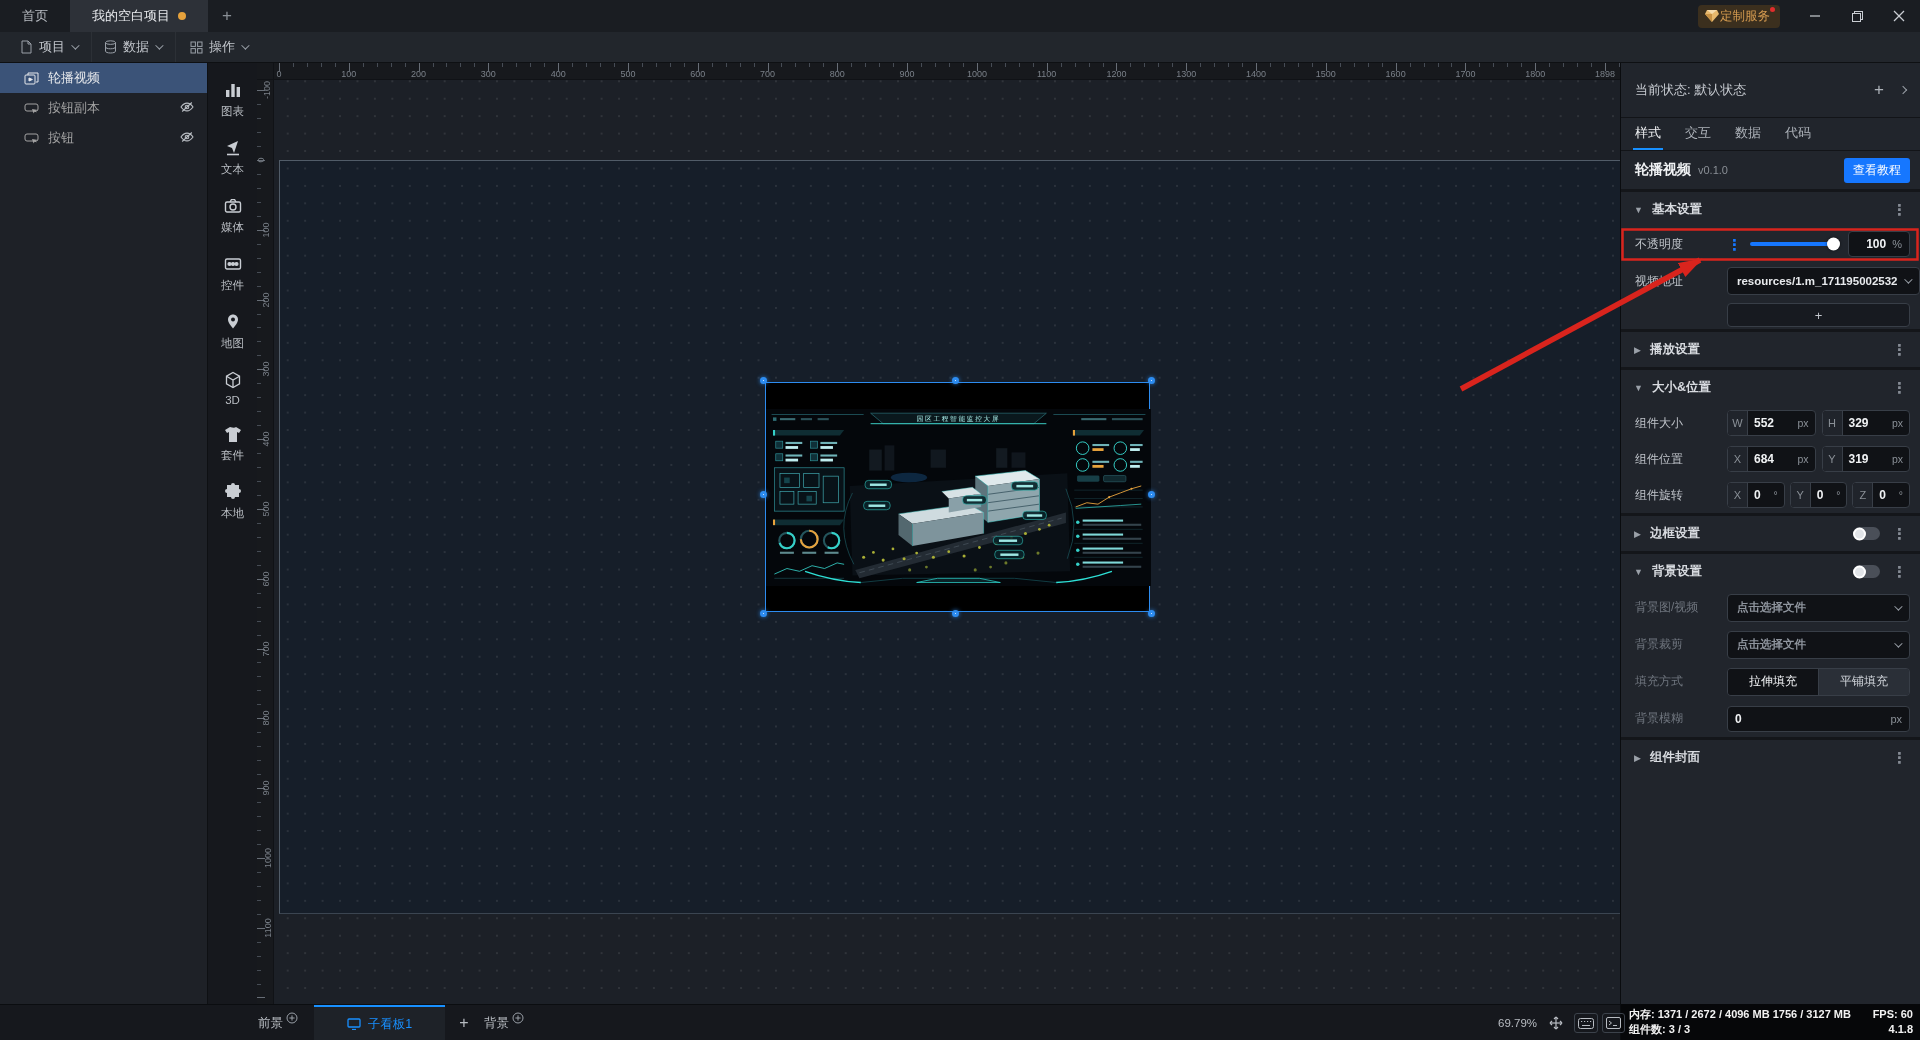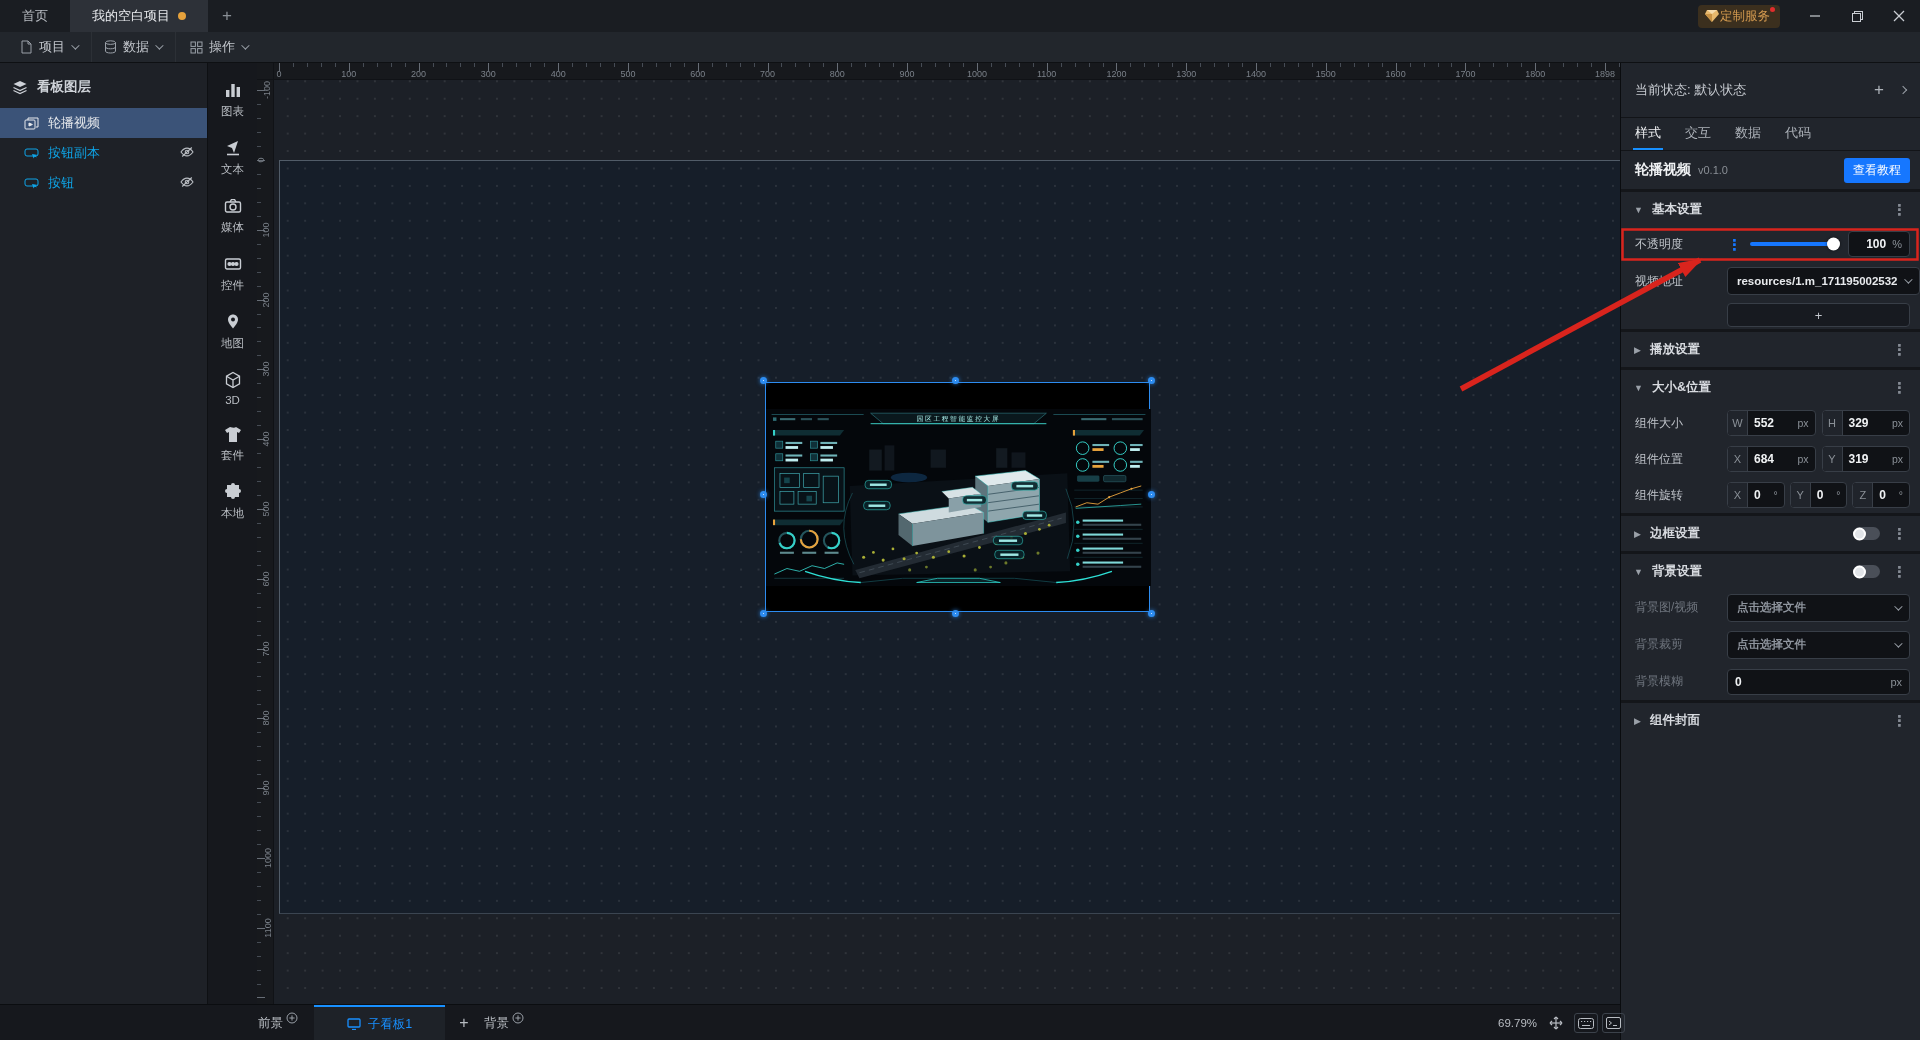--- a/index.html
+++ b/index.html
@@ -26,21 +26,21 @@
   .menu-item svg { color:#9aa0a8; }
   .chev { display:inline-block; width:6px; height:6px; border-right:1.4px solid #9aa0a8; border-bottom:1.4px solid #9aa0a8; transform:rotate(45deg) translateY(-2px); }
   .searchbtn { position:absolute; left:1690px; top:38px; color:#c3c7cd; }
   .publish-btn { position:absolute; left:1722px; top:36px; width:68px; height:24px; background:#1677ff; border-radius:3px; color:#fff; font-size:12.5px; display:flex; align-items:center; justify-content:center; gap:5px; }
   .preview-btn { position:absolute; left:1798px; top:36px; width:118px; height:24px; background:#23262c; border:1px solid #3c424b; border-radius:3px; color:#c3c7cd; font-size:12.5px; display:flex; align-items:center; justify-content:center; gap:7px; }
   .preview-btn .sep { width:1px; height:14px; background:#3c424b; }
 
   
   .layers { position:absolute; left:0; top:63px; width:207px; height:941px; background:#1e2127; }
   .layers-header { display:flex; align-items:center; gap:9px; padding:15px 0 12px 12px; color:#ced2d8; font-size:13.5px; font-weight:bold; }
-  .layer-item { display:flex; align-items:center; gap:9px; height:30px; padding:0 13px 0 24px; color:#0ea5e9; font-size:13px; }
+  .layer-item { display:flex; align-items:center; gap:9px; height:30px; padding:0 13px 0 24px; color:#a3a3a3; font-size:13px; }
   .layer-item.selected { background:#3b5378; color:#e8eaed; }
   .layer-item .eye { margin-left:auto; color:#b9bdc3; }
 
   
   .ctoolbar { position:absolute; left:207px; top:63px; width:50px; height:941px; background:#16181d; border-left:1px solid #0e1013; display:flex; flex-direction:column; align-items:center; padding-top:18px; gap:20px; }
   .citem { display:flex; flex-direction:column; align-items:center; gap:5px; color:#b9bdc3; font-size:11.5px; }
   .citem svg { color:#c9cdd3; }
 
   
   .canvas { position:absolute; left:257px; top:63px; width:1363px; height:941px; background:#1c2027; }
@@ -209,27 +209,20 @@
       <svg width="13" height="13" viewBox="0 0 13 13" fill="none" stroke="currentColor" stroke-width="1.4">
           <path d="M1 4V1h3M9 1h3v3M12 9v3H9M4 12H1V9"></path>
         </svg>
       <span>预览</span>
       <span class="sep"></span>
       <span class="chev"></span>
     </div>
   </div>
 
   <aside class="layers">
-    <div class="layers-header">
-      <svg width="16" height="15" viewBox="0 0 16 15">
-          <path d="M8 1l6.5 3L8 7 1.5 4z" fill="currentColor"></path>
-          <path d="M1.5 7.5L8 10.5l6.5-3M1.5 10.5L8 13.5l6.5-3" fill="none" stroke="currentColor" stroke-width="1.2"></path>
-        </svg>
-      <span>看板图层</span>
-    </div>
     <div class="layer-item selected">
       <svg width="15" height="13" viewBox="0 0 15 13" fill="none" stroke="currentColor">
           <rect x="1" y="3" width="10" height="9" rx="1"></rect>
           <path d="M4 3V1h10v9h-2"></path>
           <polygon points="5,6 8.4,7.5 5,9" fill="currentColor"></polygon>
         </svg>
       <span>轮播视频</span>
     </div>
     <div class="layer-item">
       <svg width="15" height="13" viewBox="0 0 15 13" fill="none" stroke="currentColor">
@@ -884,37 +877,56 @@
     <div class="irow" style="min-height:37px;">
       <span class="ilabel dim">背景裁剪</span>
       <div class="ictrl">
         <div class="dropdown">
           <span class="dv placeholder">点击选择文件</span>
           <span class="chev"></span>
         </div>
       </div>
     </div>
     <div class="irow" style="min-height:37px;">
+      <span class="ilabel dim">填充方式</span>
+      <div class="ictrl">
+        <div class="segmented">
+          <span class="seg sel">拉伸填充</span>
+          <span class="seg unsel">平铺填充</span>
+        </div>
+      </div>
+    </div>
+    <div class="irow" style="min-height:37px;">
       <span class="ilabel dim">背景模糊</span>
       <div class="ictrl">
         <div class="num-box" style="width:auto; flex:1;">
           <span class="v" style="text-align:left;">0</span>
           <span class="u">px</span>
         </div>
       </div>
     </div>
 
     <div class="sec">
       <span class="caret">▶</span>
       <span>组件封面</span>
       <span class="right">
           <span class="kebab">⋮</span>
         </span>
     </div>
 
+    <div class="sysinfo">
+      <div class="sysline">
+        <span><span>内存:</span> <span>1371 / 2672 / 4096 MB  1756 / 3127 MB</span></span>
+        <span><span>FPS:</span> <span>60</span></span>
+      </div>
+      <div class="sysline">
+        <span><span>组件数:</span> <span>3 / 3</span></span>
+        <span>4.1.8</span>
+      </div>
+    </div>
   </section>
 
   <footer class="statusbar">
     <div class="sb-label" style="left:258px;">
       <span>前景</span>
       <svg class="pluscirc" width="12" height="12" viewBox="0 0 12 12" fill="none" stroke="currentColor">
           <circle cx="6" cy="6" r="5"></circle>
           <line x1="6" y1="3.4" x2="6" y2="8.6"></line>
           <line x1="3.4" y1="6" x2="8.6" y2="6"></line>
         </svg>

